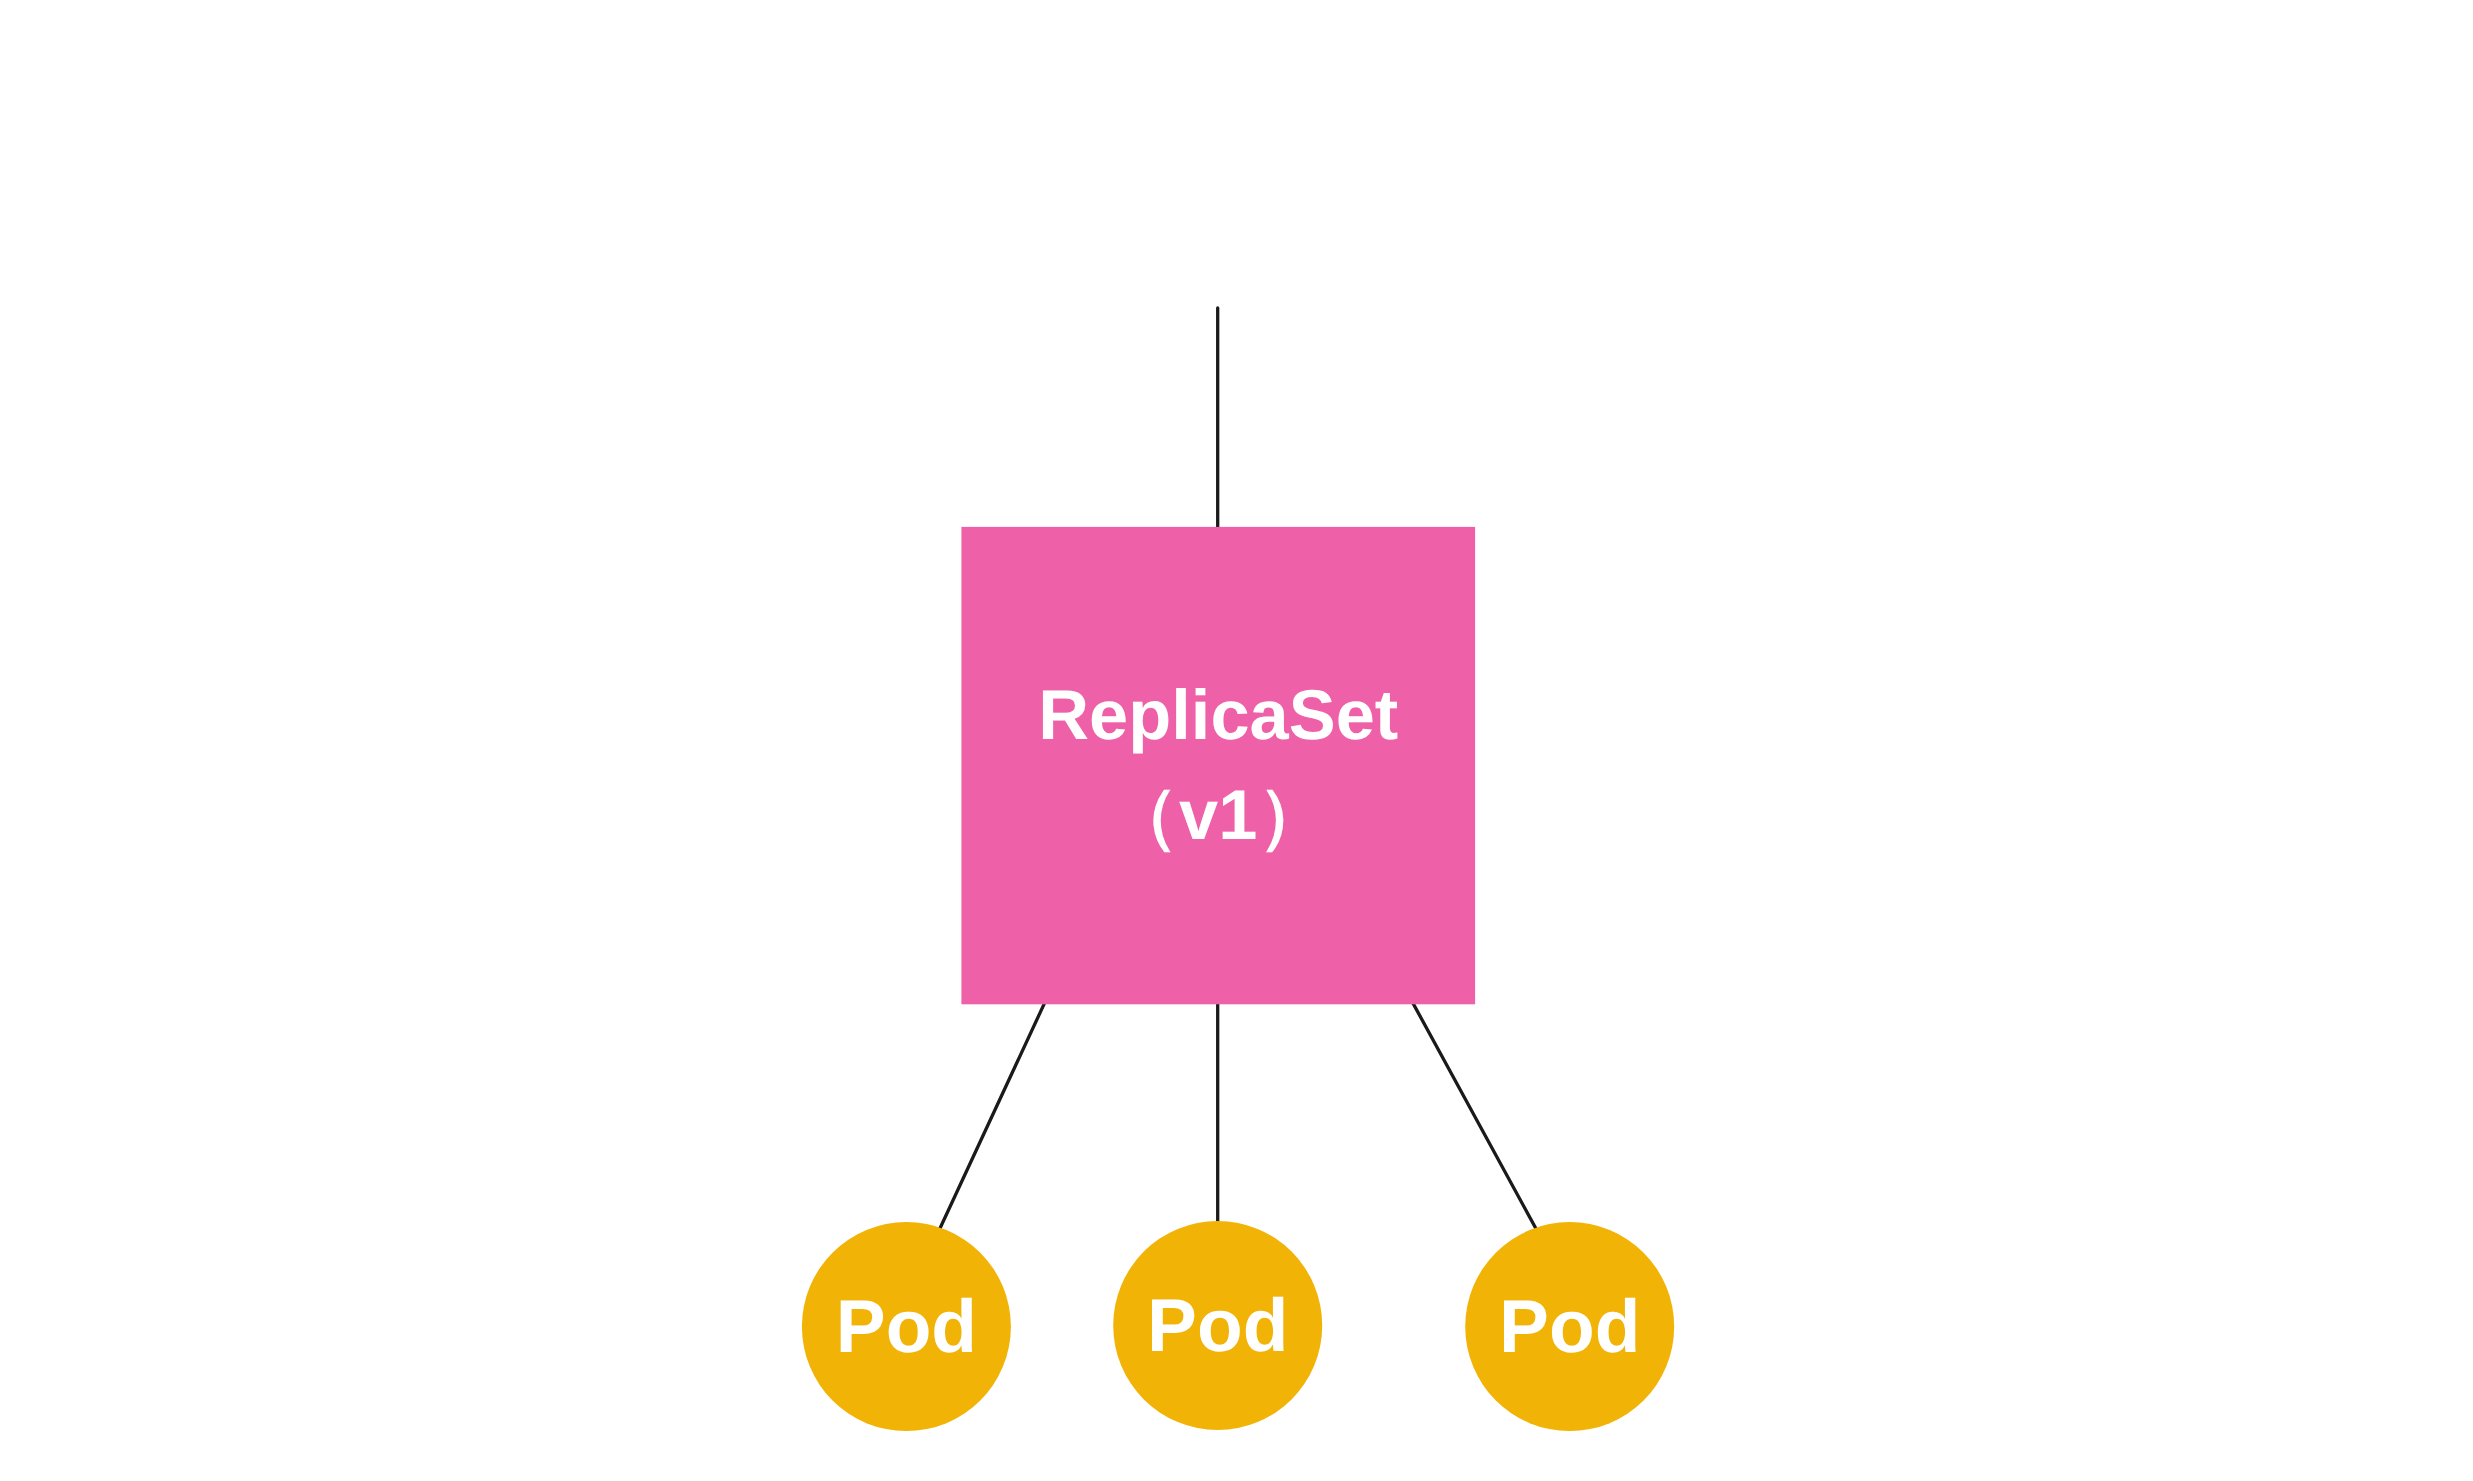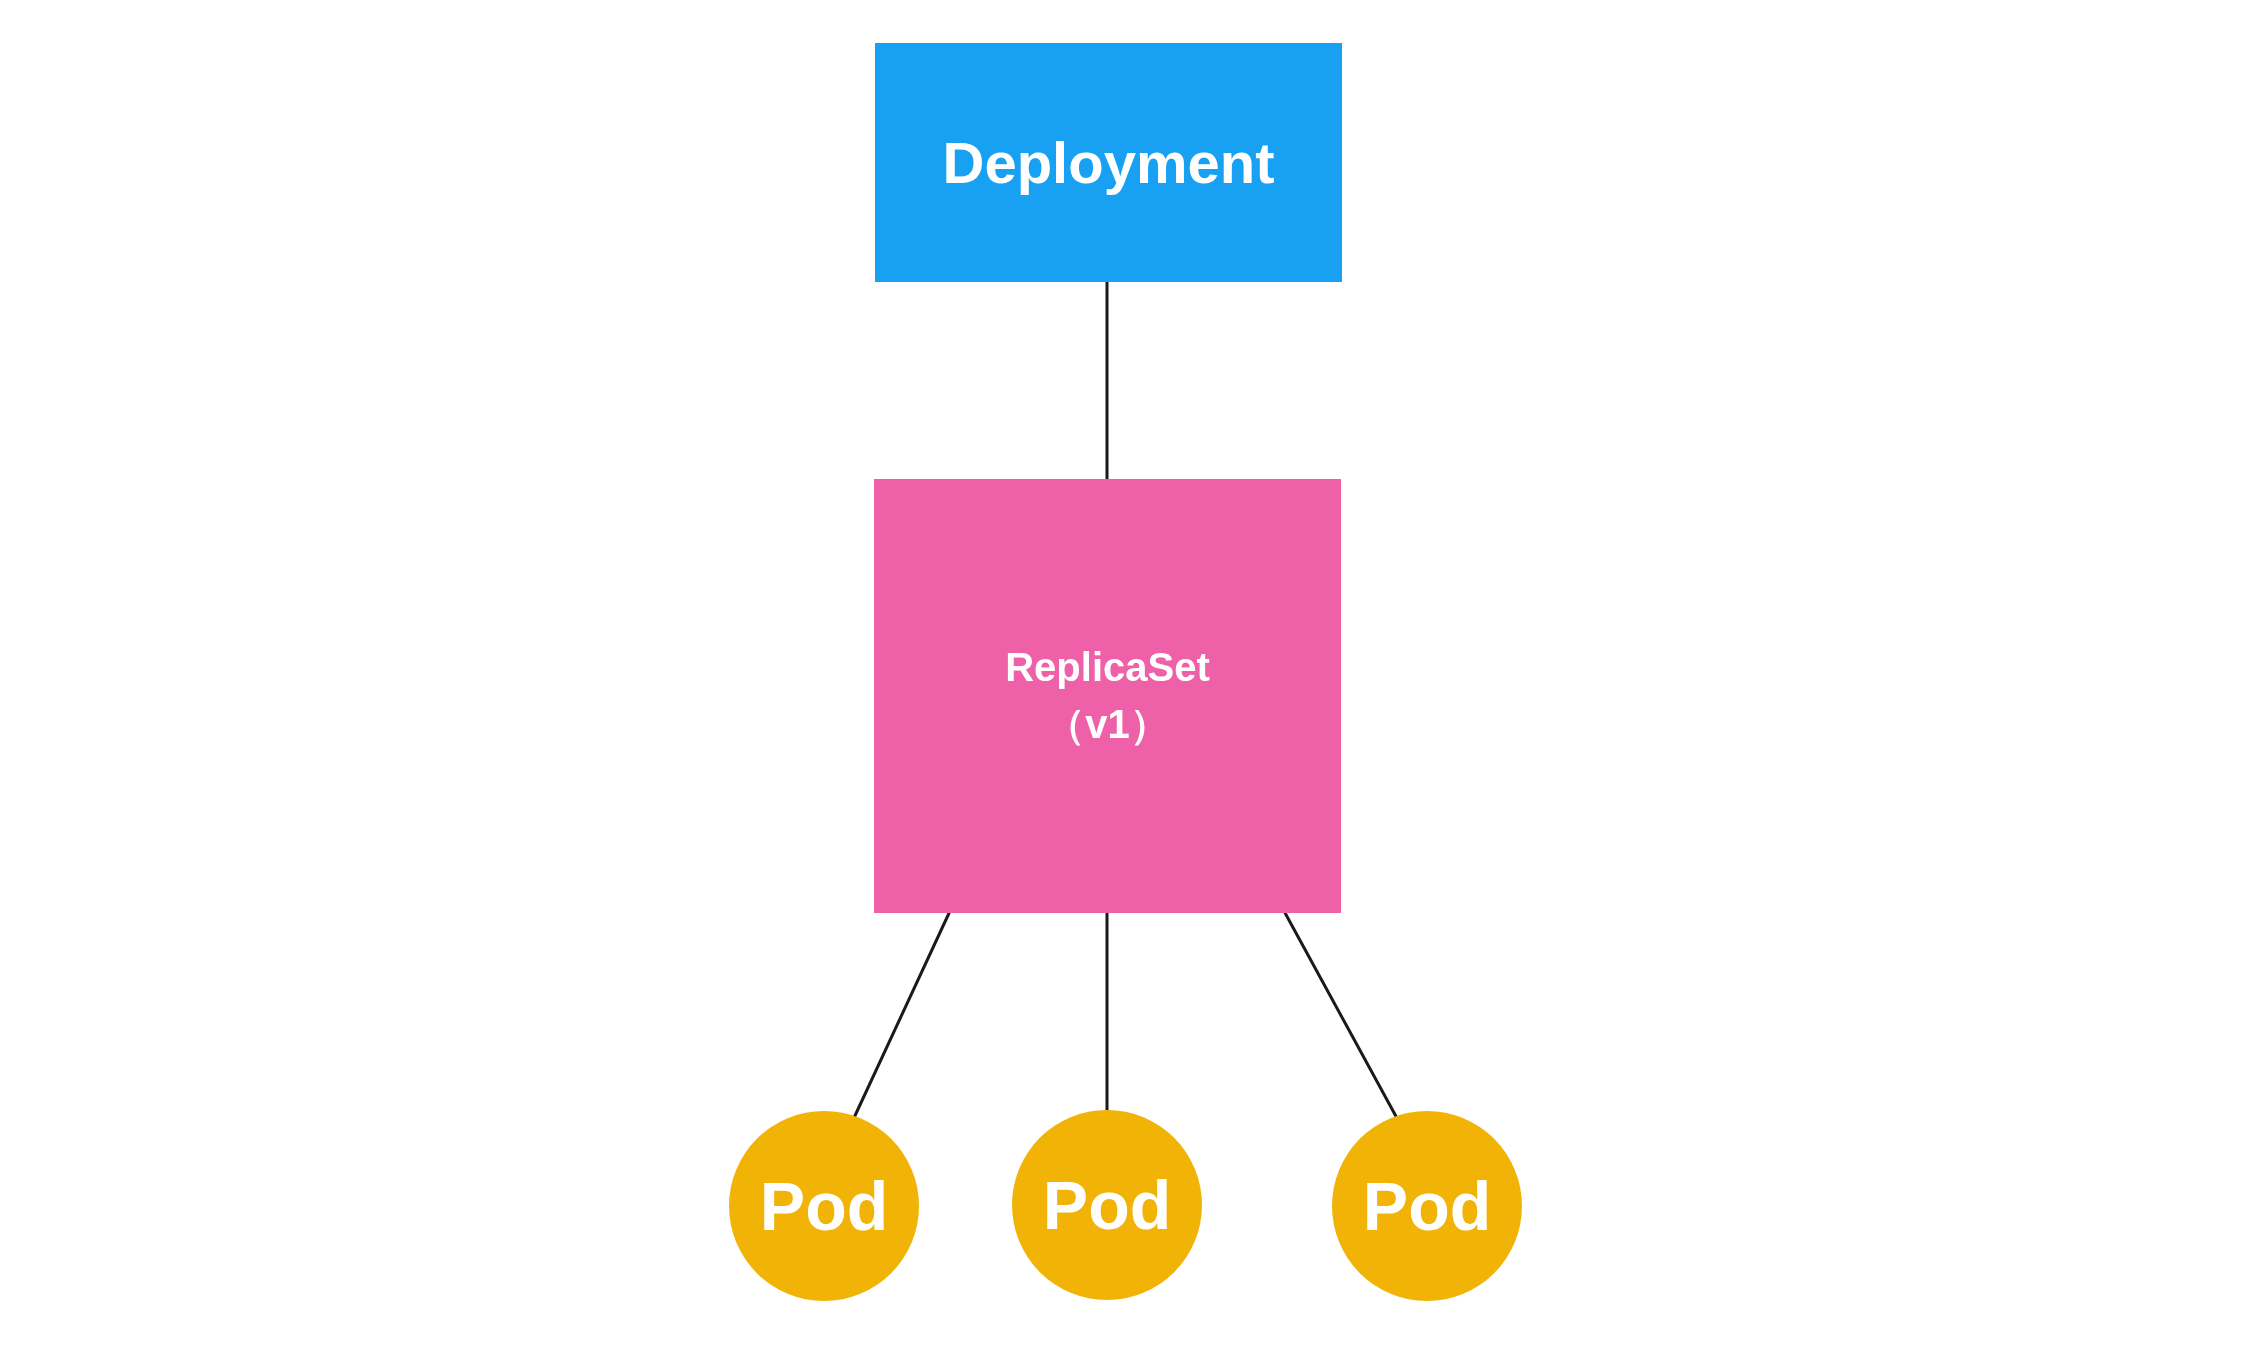--- a/index.html
+++ b/index.html
@@ -46,21 +46,21 @@
     height: 239px;
     background: #18A1F2;
     font-size: 58px;
   }
   .node-rect-replicaset {
     left: 874px;
     top: 479px;
     width: 467px;
     height: 434px;
     background: #EE60A8;
-    font-size: 40px;
+    font-size: 64px;
     line-height: 1.42;
   }
   .node-circle {
     width: 190px;
     height: 190px;
     border-radius: 50%;
     background: #F2B307;
     font-size: 68px;
   }
   .pod-1 { left: 729px; top: 1111px; }
@@ -72,23 +72,20 @@
 
 <div class="canvas">
 
   <svg class="edges-layer" viewBox="0 0 2248 1346" xmlns="http://www.w3.org/2000/svg">
     <line x1="1107" y1="280" x2="1107" y2="482"></line>
     <line x1="950" y1="911" x2="853" y2="1120"></line>
     <line x1="1107" y1="911" x2="1107" y2="1115"></line>
     <line x1="1284" y1="911" x2="1398" y2="1120"></line>
   </svg>
 
-  <div class="node node-rect-deployment">
-    <span>Deployment</span>
-  </div>
 
   <div class="node node-rect-replicaset">
     <span>ReplicaSet</span>
     <span>（v1）</span>
   </div>
 
   <div class="node node-circle pod-1">
     <span>Pod</span>
   </div>
 

